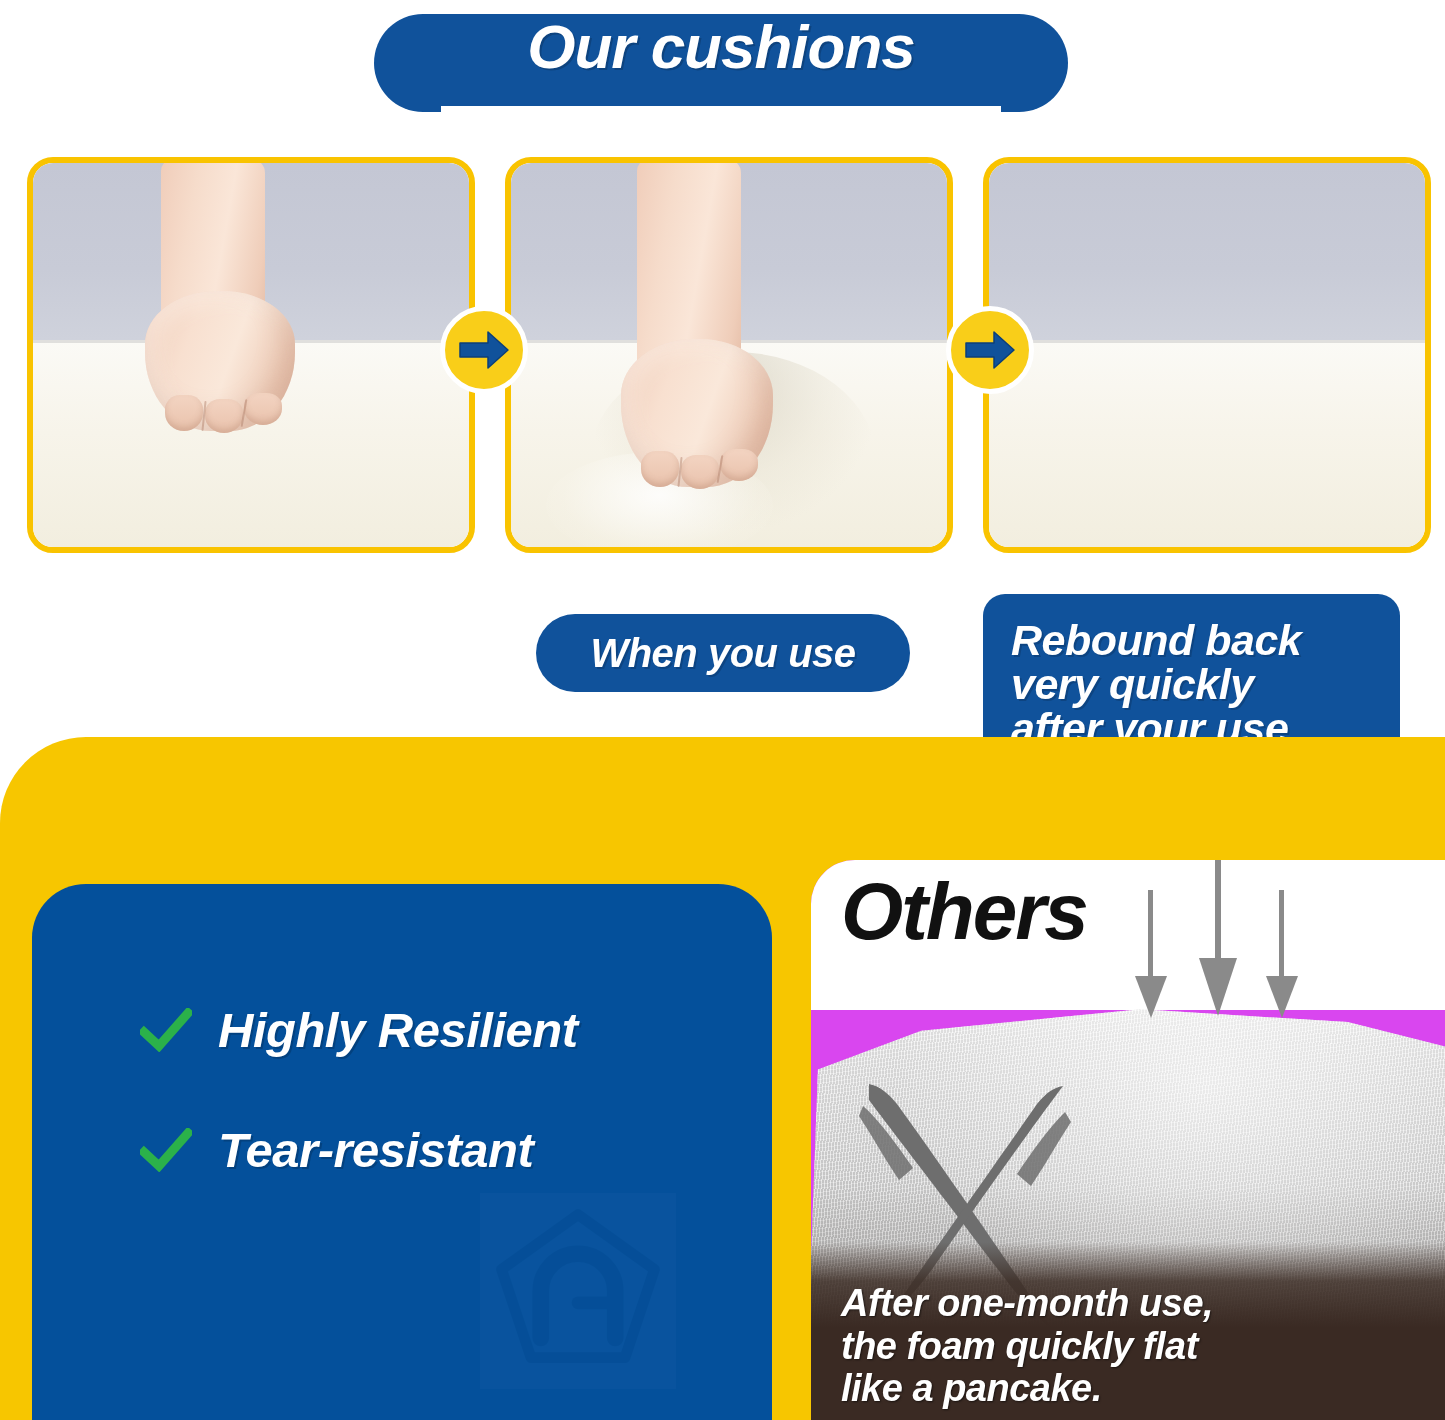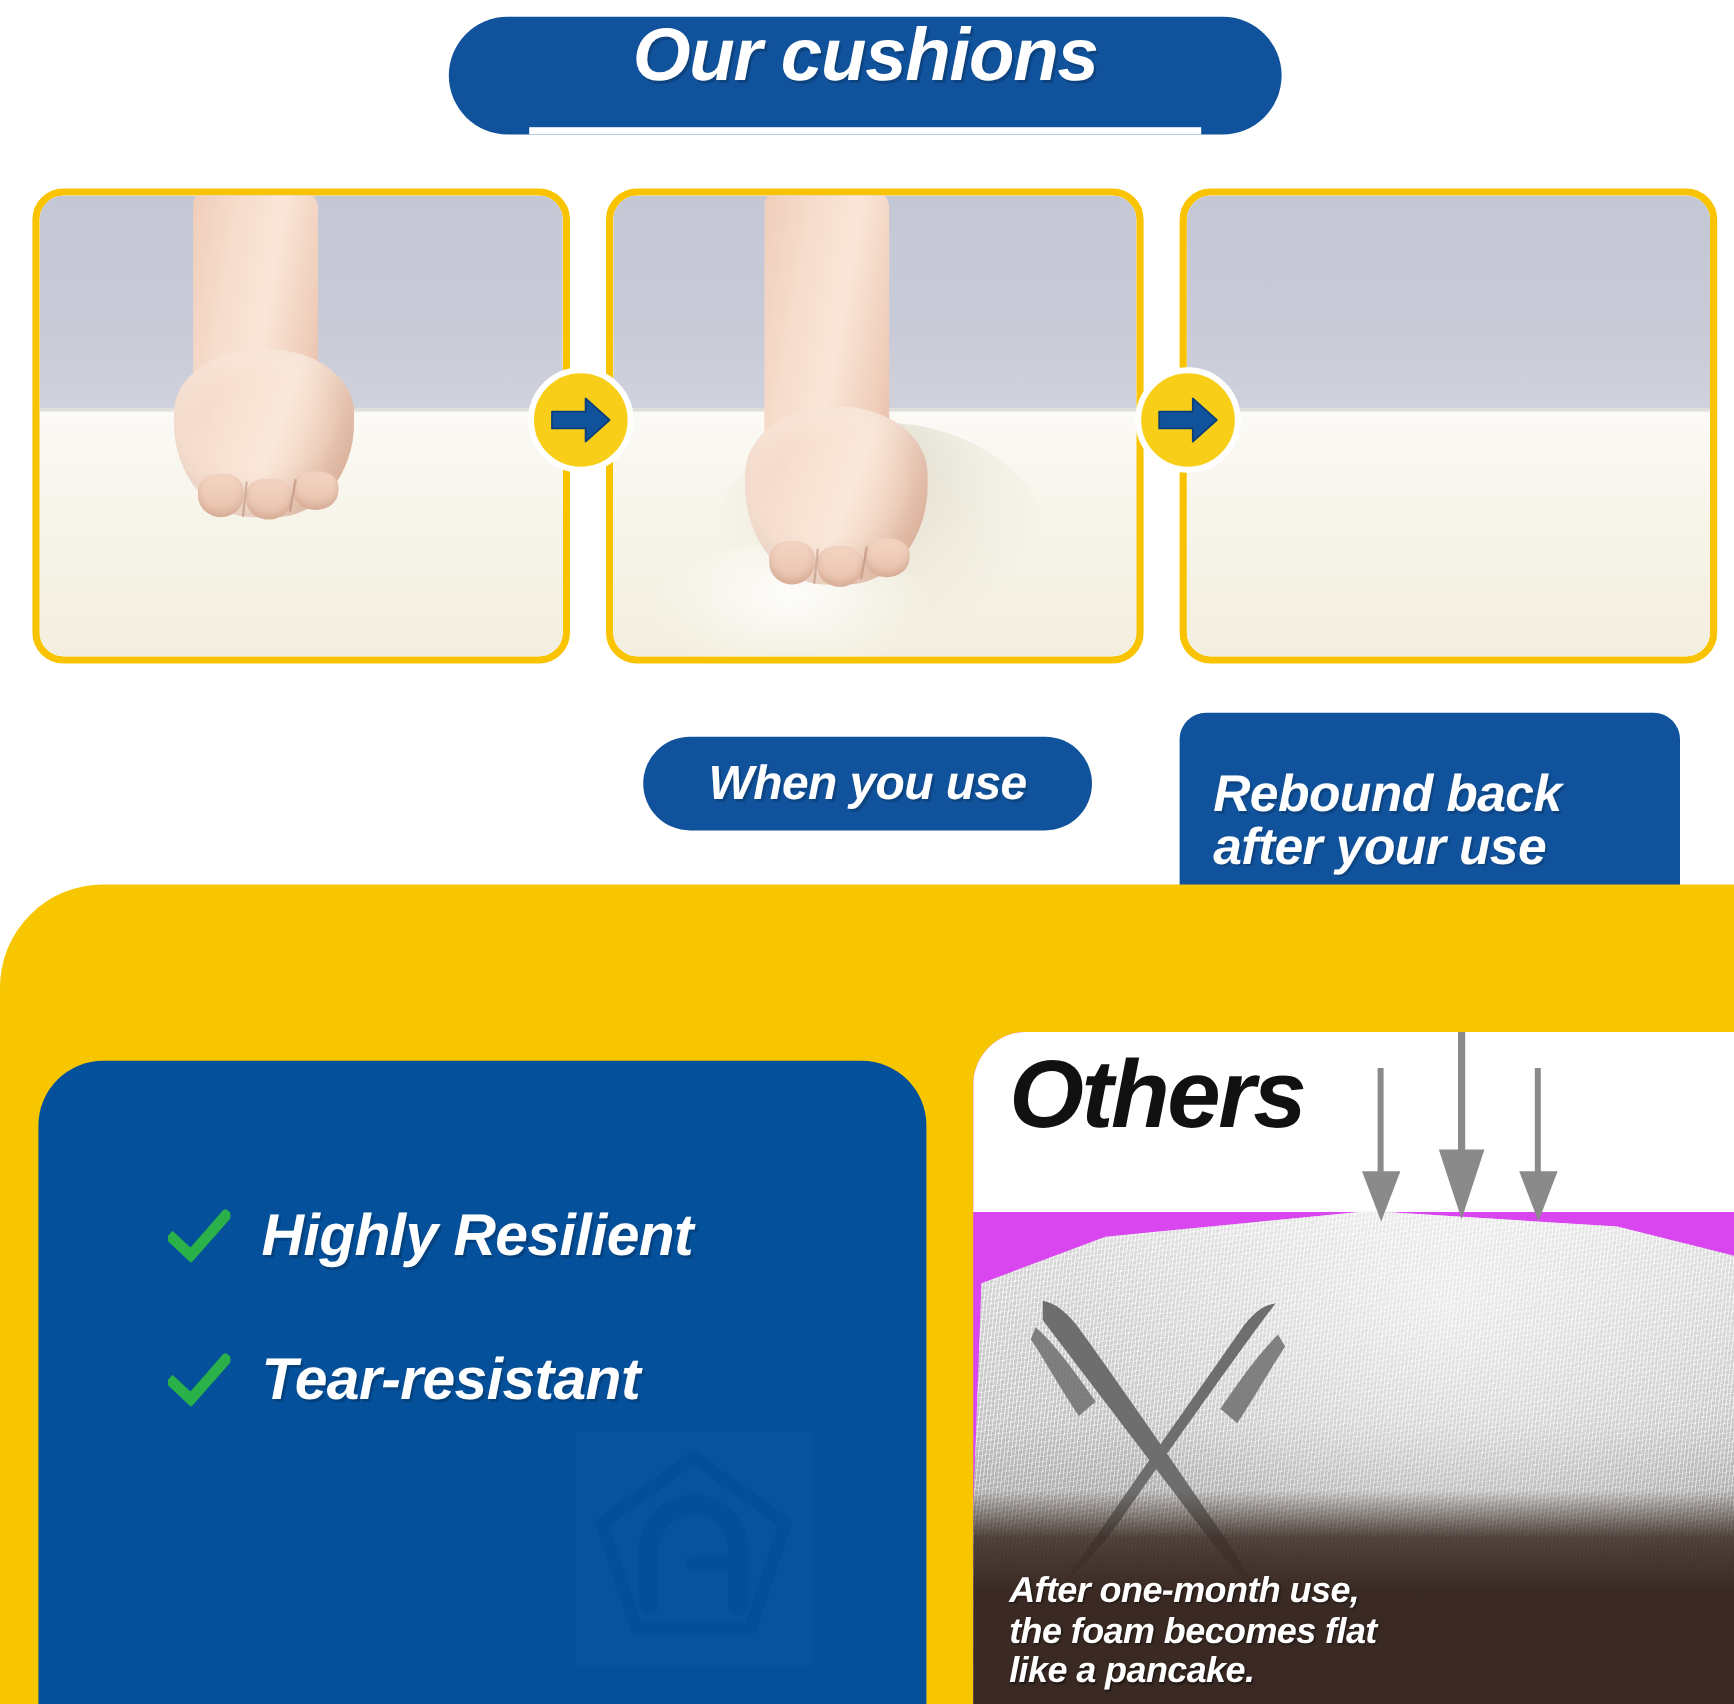--- a/index.html
+++ b/index.html
@@ -306,21 +306,21 @@
   .x-mark { position: absolute; left: 22px; top: 200px; z-index: 5; }
   .others-caption {
     position: absolute;
     left: 30px;
     bottom: 10px;
     z-index: 6;
   }
   .others-caption .line {
     display: block;
     color: #ffffff;
-    font-size: 30px;
+    font-size: 38px;
     font-weight: bold;
     font-style: italic;
     line-height: 1.12;
     letter-spacing: -0.5px;
     text-shadow: 1px 1px 2px rgba(0,0,0,0.55);
   }
   .caption-dark {
     position: absolute;
     left: 0; right: 0; bottom: 0;
     height: 178px;
@@ -385,20 +385,21 @@
     <div class="foam">
       <div class="foam-edge"></div>
     </div>
   </div>
 
   <div class="cap-pill cap-2">
     <span class="cap-text">When you use</span>
   </div>
   <div class="cap-pill cap-3">
     <span class="cap-text">Rebound back</span>
+    <span class="cap-text">very  quickly</span>
     <span class="cap-text">after your use</span>
   </div>
 
   <div class="yellow-band"></div>
 
   <div class="blue-panel">
     <div class="feature-list">
 
       <div class="feature-row">
         <svg class="check-icon" viewBox="0 0 52 44">
@@ -453,18 +454,18 @@
         <path d="M224 34 C200 66, 146 142, 100 208 C84 230, 64 252, 44 268 C56 256, 64 244, 74 230 C118 166, 172 90, 204 44 C214 32, 220 28, 230 26 Z"></path>
         <path d="M30 46 C46 60, 62 82, 80 108 L66 120 C50 96, 38 74, 26 56 Z" opacity="0.85"></path>
         <path d="M232 52 C216 68, 200 90, 184 114 L198 126 C214 102, 226 80, 238 62 Z" opacity="0.85"></path>
       </g>
     </svg>
 
     <div class="caption-dark"></div>
 
     <div class="others-caption">
       <span class="line">After one-month use,</span>
-      <span class="line">the foam becomes flat</span>
+      <span class="line">the foam quickly flat</span>
       <span class="line">like a pancake.</span>
     </div>
   </div>
 
 </div>
 
 </body></html>

